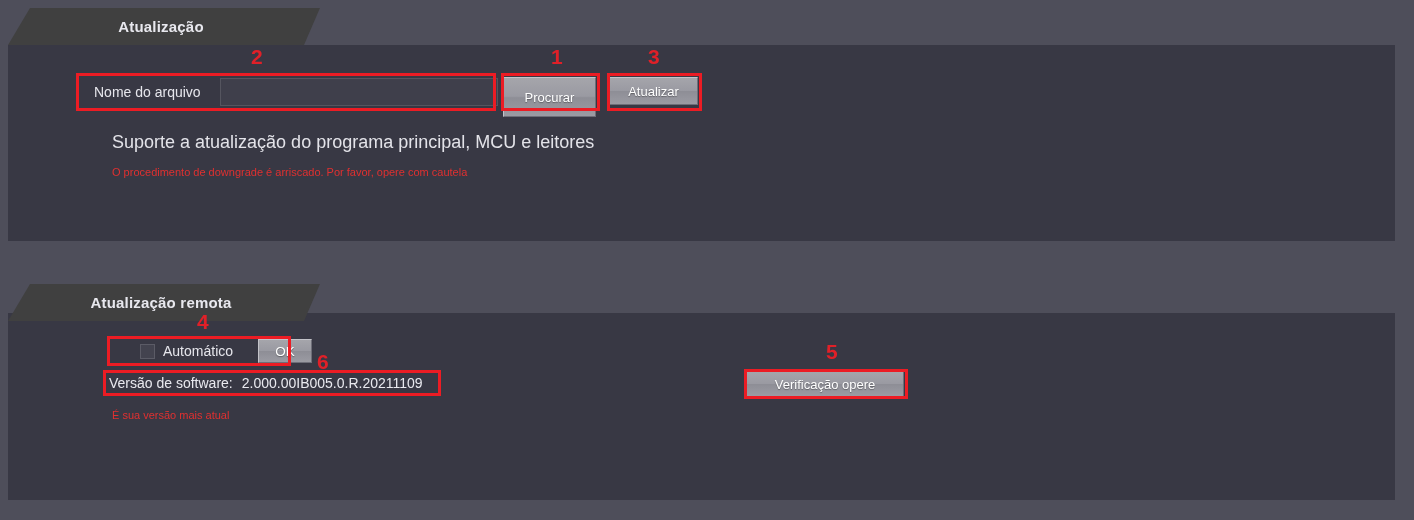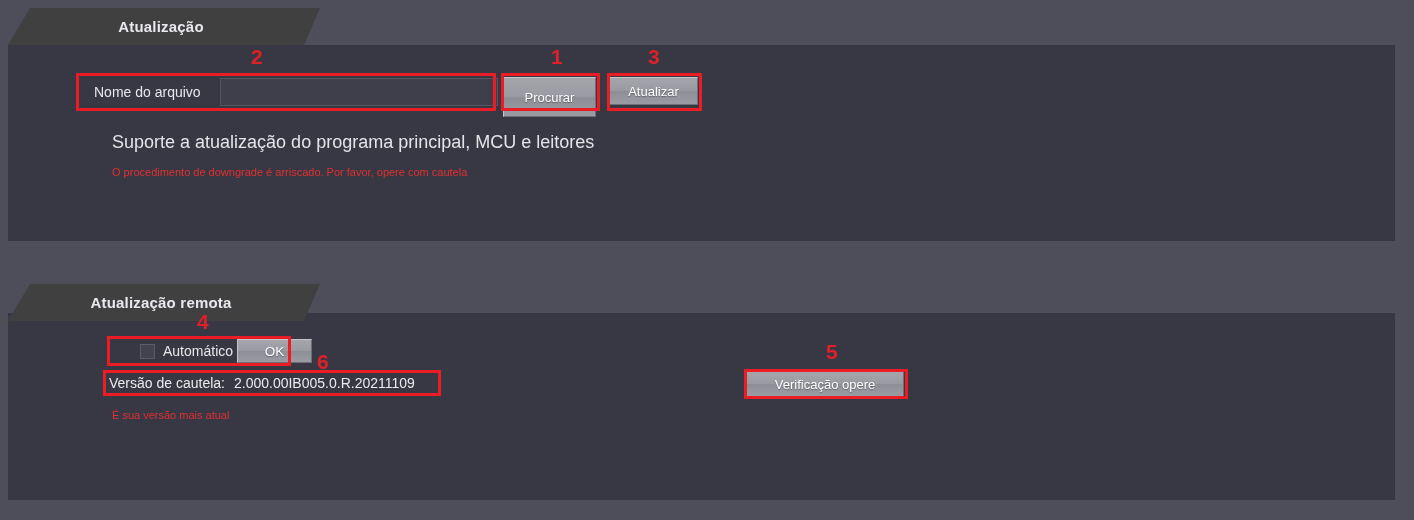--- a/index.html
+++ b/index.html
@@ -122,21 +122,21 @@
   .checkbox {
     width: 15px;
     height: 15px;
     background: #43434f;
     border: 1px solid #5b5b66;
     margin: 0 8px 0 6px;
     flex: none;
     cursor: pointer;
   }
   #auto-label { flex: 1; }
-  #ok-button  { width: 75px; height: 24px; margin-left: 4px; font-size: 13.5px; }
+  #ok-button  { width: 54px; height: 24px; margin-left: 4px; font-size: 13.5px; }
 
   #version-row {
     position: absolute;
     left: 105px;
     top: 372px;
     height: 22px;
     display: flex;
     align-items: center;
     gap: 9px;
     padding: 0 4px;
@@ -189,21 +189,21 @@
 
 <div class="panel-tab" id="tab-remote-update">Atualização remota</div>
 
 <div id="auto-row">
   <span class="checkbox"></span>
   <span class="field-label" id="auto-label">Automático</span>
   <span class="btn" id="ok-button">OK</span>
 </div>
 
 <div id="version-row">
-  <span>Versão de cautela:</span>
+  <span>Versão de software:</span>
   <span>2.000.00IB005.0.R.20211109</span>
 </div>
 
 <div class="hint-danger" id="up-to-date-note">É sua versão mais atual</div>
 
 <div class="btn" id="manual-check-button">Verificação opere</div>
 
 <div class="anno-box" style="left:76px;  top:73px;  width:420px; height:38px;"></div>
 <div class="anno-box" style="left:501px; top:73px;  width:99px;  height:38px;"></div>
 <div class="anno-box" style="left:607px; top:73px;  width:95px;  height:38px;"></div>

